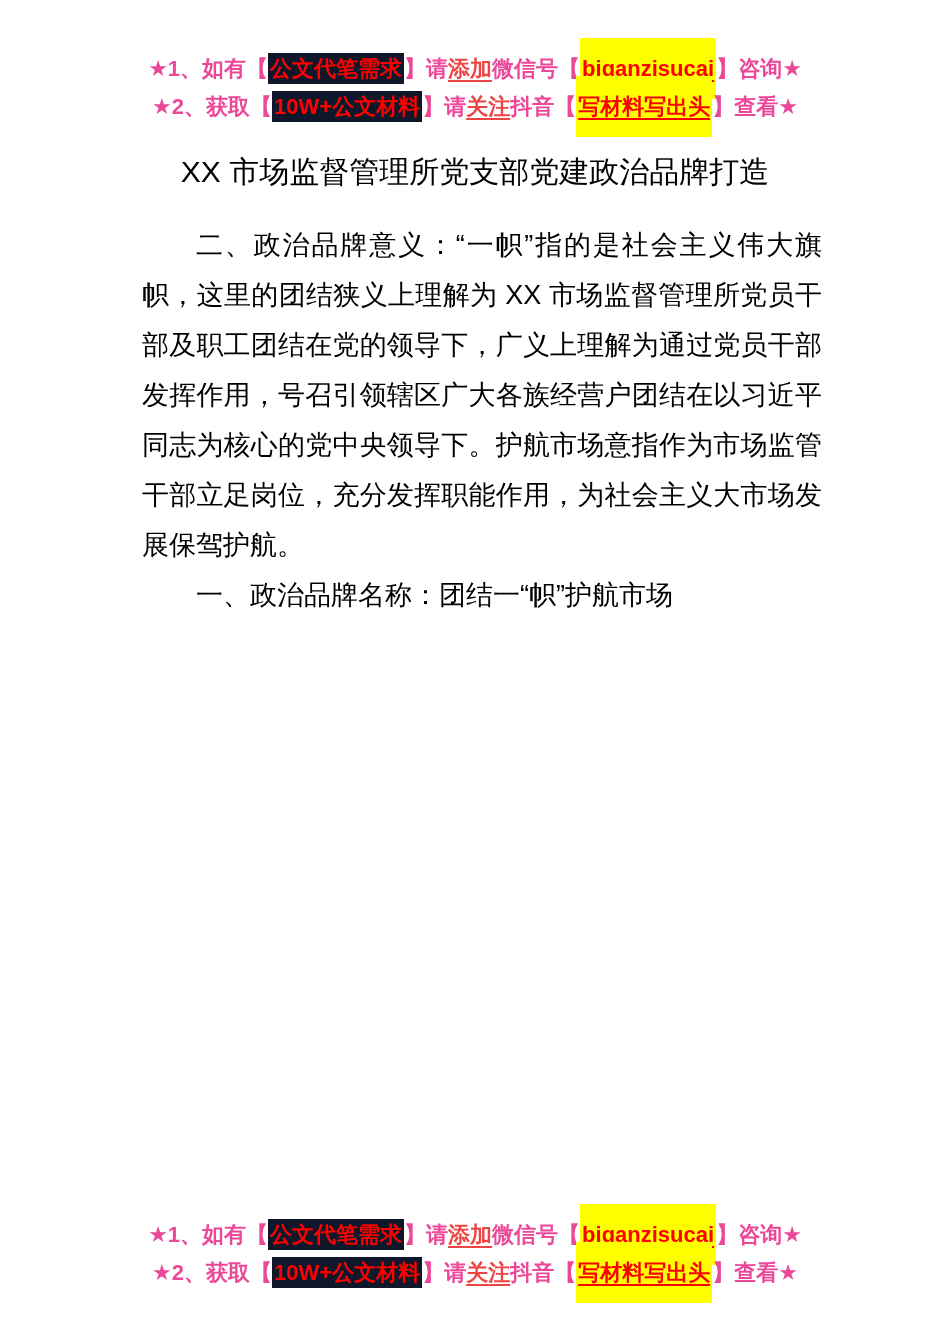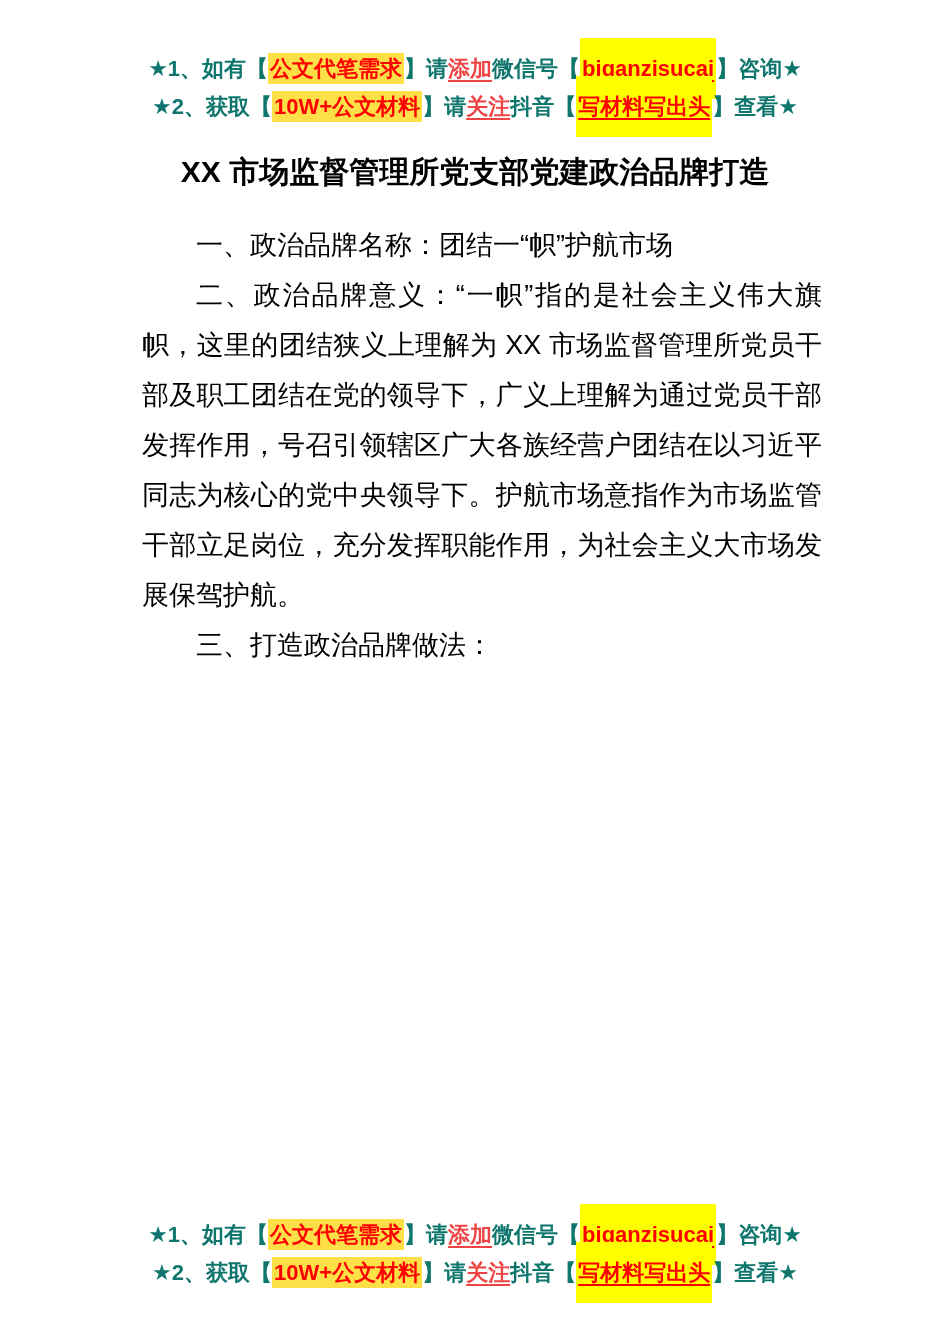--- a/index.html
+++ b/index.html
@@ -20,28 +20,28 @@
     line-height: 38px;
     white-space: nowrap;
   }
   .promo-header { padding-top: 50px; }
   .promo-footer {
     position: absolute;
     left: 0;
     right: 0;
     bottom: 52px;
   }
-  .seg-b  { color: #0f766e; }
+  .seg-b  { color: #ec4899; }
   .seg-bu { color: #ef4444; text-decoration: underline; text-underline-offset: 4px; }
-  .seg-rh  { color: #ff0000; background: #fde047; padding: 3px 2px; }
+  .seg-rh  { color: #ff0000; background: #0f172a; padding: 3px 2px; }
   .seg-rhu { color: #ff0000; background: #ffff00; padding: 18px 2px;
              text-decoration: underline; text-underline-offset: 4px; }
   .doc-title {
     text-align: center;
-    font-weight: 700;
+    font-weight: 400;
     font-size: 30px;
     line-height: 40px;
     margin-top: 26px;
   }
   .content {
     margin: 28px 128px 0 142px;
     font-size: 27px;
     line-height: 50px;
     text-align: justify;
   }
@@ -61,23 +61,22 @@
       <span class="seg-b">★1、如有【</span><span class="seg-rh">公文代笔需求</span><span class="seg-b">】请</span><span class="seg-bu">添加</span><span class="seg-b">微信号【</span><span class="seg-rhu">biganzisucai</span><span class="seg-b">】咨询★</span>
     </div>
     <div class="promo-line">
       <span class="seg-b">★2、获取【</span><span class="seg-rh">10W+公文材料</span><span class="seg-b">】请</span><span class="seg-bu">关注</span><span class="seg-b">抖音【</span><span class="seg-rhu">写材料写出头</span><span class="seg-b">】查看★</span>
     </div>
   </div>
 
   <h1 class="doc-title">XX 市场监督管理所党支部党建政治品牌打造</h1>
 
   <div class="content">
+    <p>二、政治品牌意义：“一帜”指的是社会主义伟大旗帜，这里的团结狭义上理解为 XX 市场监督管理所党员干部及职工团结在党的领导下，广义上理解为通过党员干部发挥作用，号召引领辖区广大各族经营户团结在以习近平同志为核心的党中央领导下。护航市场意指作为市场监管干部立足岗位，充分发挥职能作用，为社会主义大市场发展保驾护航。</p>
     <p>一、政治品牌名称：团结一“帜”护航市场</p>
-    <p>二、政治品牌意义：“一帜”指的是社会主义伟大旗帜，这里的团结狭义上理解为 XX 市场监督管理所党员干部及职工团结在党的领导下，广义上理解为通过党员干部发挥作用，号召引领辖区广大各族经营户团结在以习近平同志为核心的党中央领导下。护航市场意指作为市场监管干部立足岗位，充分发挥职能作用，为社会主义大市场发展保驾护航。</p>
-    <p>三、打造政治品牌做法：</p>
   </div>
 
   <div class="promo promo-footer">
     <div class="promo-line">
       <span class="seg-b">★1、如有【</span><span class="seg-rh">公文代笔需求</span><span class="seg-b">】请</span><span class="seg-bu">添加</span><span class="seg-b">微信号【</span><span class="seg-rhu">biganzisucai</span><span class="seg-b">】咨询★</span>
     </div>
     <div class="promo-line">
       <span class="seg-b">★2、获取【</span><span class="seg-rh">10W+公文材料</span><span class="seg-b">】请</span><span class="seg-bu">关注</span><span class="seg-b">抖音【</span><span class="seg-rhu">写材料写出头</span><span class="seg-b">】查看★</span>
     </div>
   </div>

